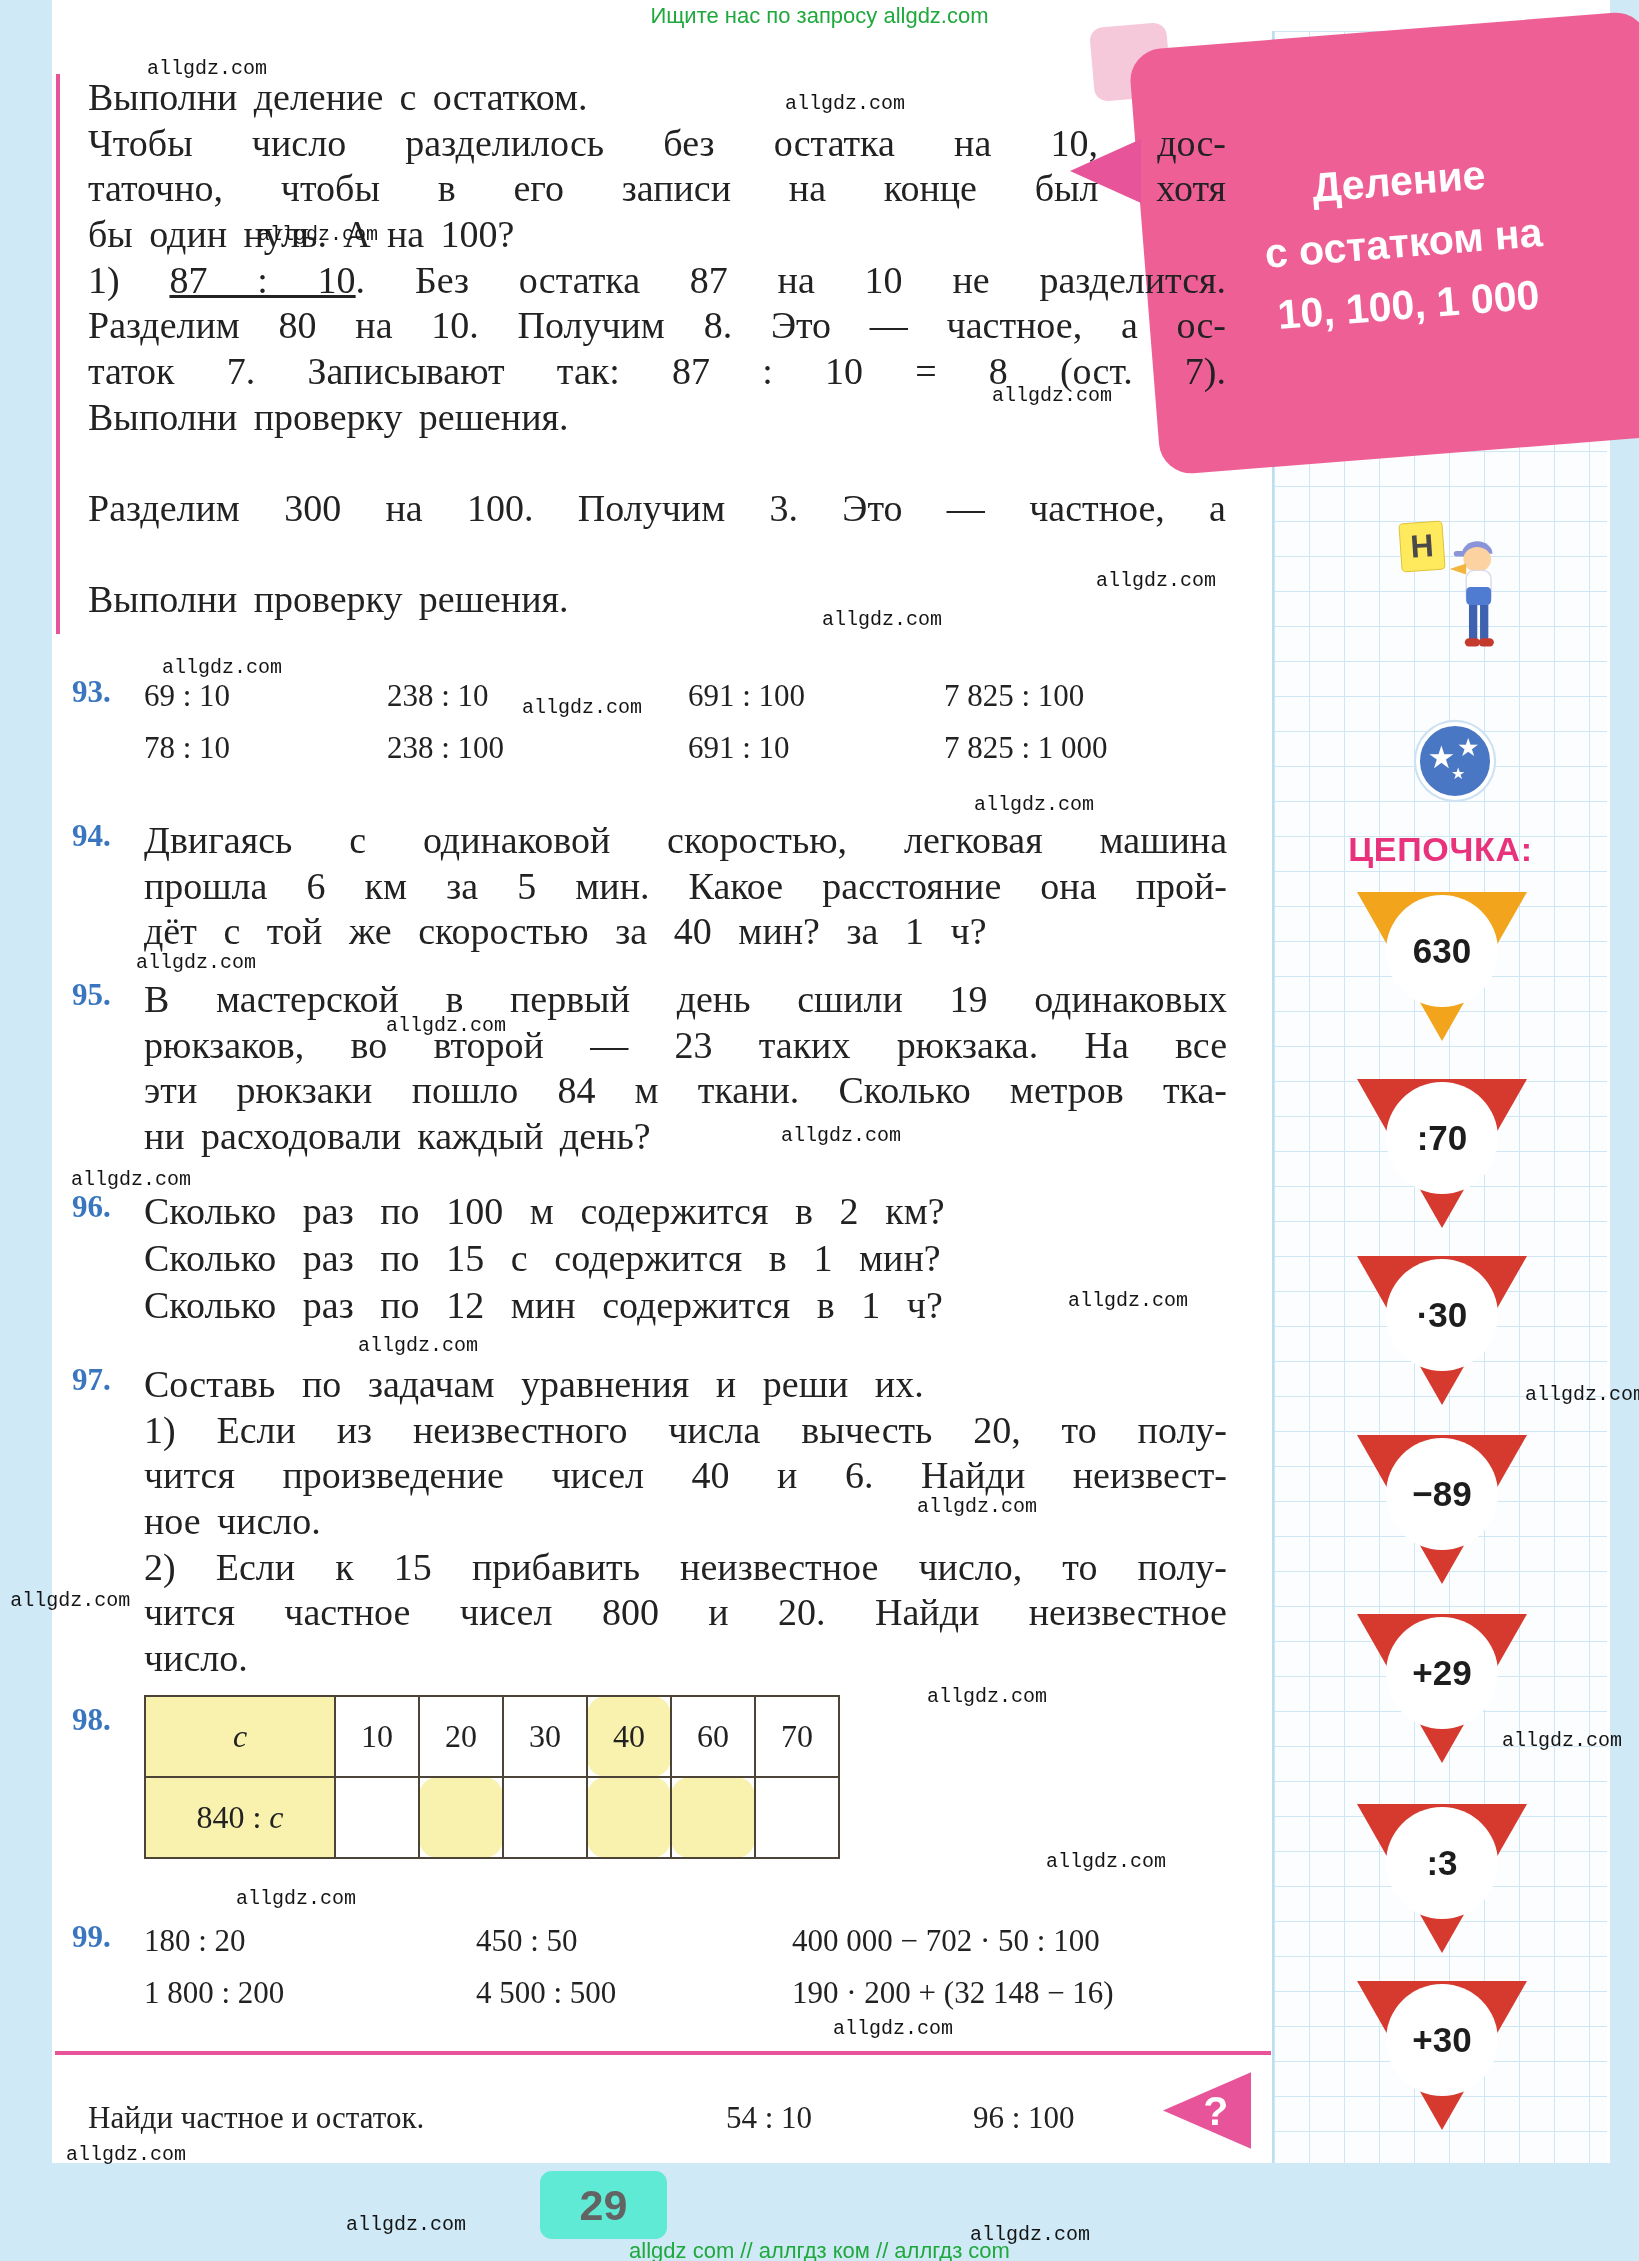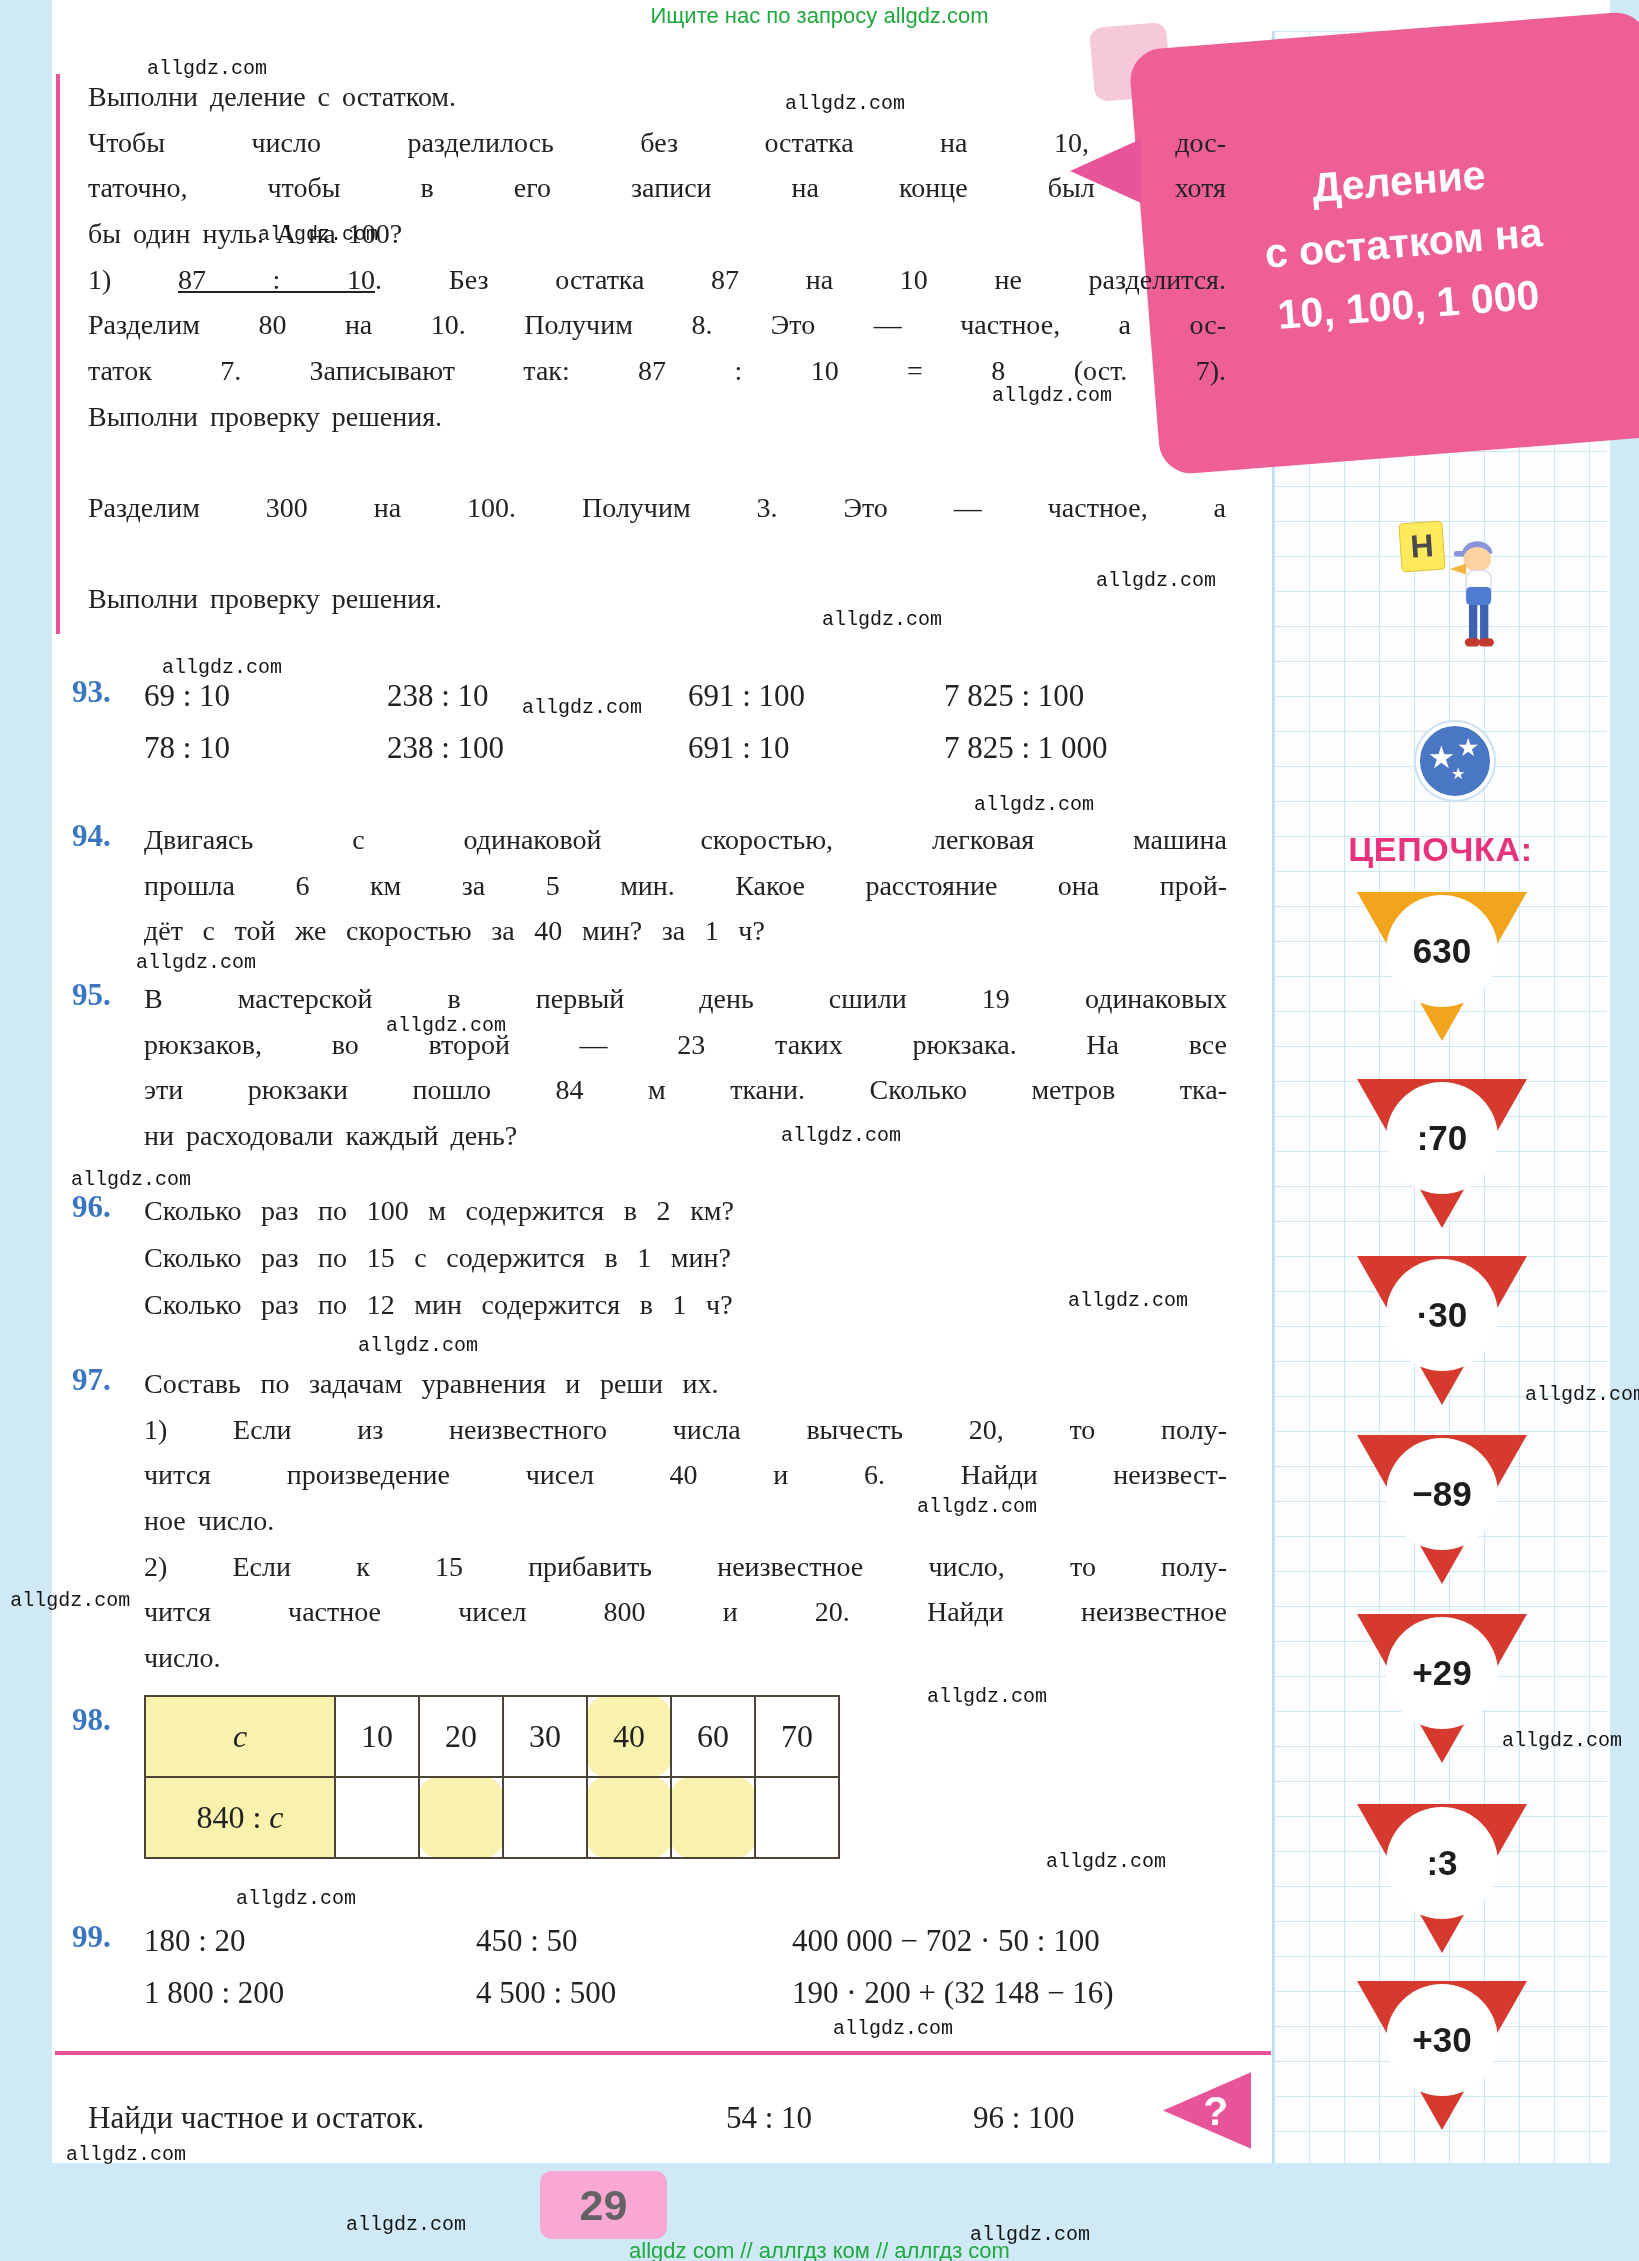--- a/index.html
+++ b/index.html
@@ -39,21 +39,21 @@
                 display:flex; flex-direction:column; justify-content:center; align-items:center; }
   .title-line { color:#fff; font-family:"Liberation Sans", sans-serif; font-weight:bold;
                 font-size:41px; line-height:62px; text-align:center; white-space:nowrap; }
   .arrow-left { left:1070px; top:139px; width:0; height:0;
                 border-top:32px solid transparent; border-bottom:32px solid transparent;
                 border-right:71px solid #e8549a; z-index:7; }
   .pink-vline { left:56px; top:74px; width:3.7px; height:560px; background:#e8549a; z-index:6; }
   .pink-hr   { left:55px; top:2051px; width:1216px; height:3.7px; background:#e8549a; z-index:6; }
 
   
-  .tl { position:absolute; left:0; width:100%; font-size:28px; line-height:44px; color:#222; z-index:10; }
+  .tl { position:absolute; left:0; width:100%; font-size:38px; line-height:44px; color:#222; z-index:10; }
   .just { text-align:justify; text-align-last:justify; }
   .wide { word-spacing:0.45em; }
   .mild { word-spacing:0.18em; }
   .u { text-decoration:underline; }
 
   .intro { left:88px; top:75px; width:1138px; height:560px; z-index:10; }
   .task-num { position:absolute; left:72px; font-size:31px; font-weight:bold; color:#3a76bf; z-index:10; }
   .task-body { position:absolute; left:144px; width:1083px; z-index:10; }
   .colspan { position:absolute; white-space:nowrap; font-size:31px; line-height:44px; }
 
@@ -64,21 +64,21 @@
   .ex98-table td.lab { width:190px; }
   .ex98-table td.n { width:84px;border-radius:19px; }
   .ex98-table td.yel { background:#f8f2ae; }
   .var { font-style:italic; }
 
   
   .footer-line { position:absolute; top:2100px; font-size:31px; white-space:nowrap; z-index:10; }
 
   .qarrow { left:1163px; top:2072px; z-index:10; }
 
-  .pagenum-tab { left:540px; top:2171px; width:127px; height:68px; background:#f9a8d4;
+  .pagenum-tab { left:540px; top:2171px; width:127px; height:68px; background:#5eead4;
                  border-radius:11.8px; z-index:10; display:flex; align-items:center; justify-content:center; }
   .pagenum { font-family:"Liberation Sans", sans-serif; font-weight:bold; font-size:43px; color:#636363; }
 
   
   .chain-title { left:1274px; top:830px; width:333px; text-align:center;
                  font-family:"Liberation Sans", sans-serif; font-weight:bold; font-size:34px;
                  color:#e8327c; letter-spacing:0.7px; z-index:10; }
   .chain-item { position:absolute; left:1357px; width:169px; height:156px; z-index:10; }
   .tri { position:absolute; left:0; top:0; width:0; height:0;
          border-left:85px solid transparent; border-right:85px solid transparent;

